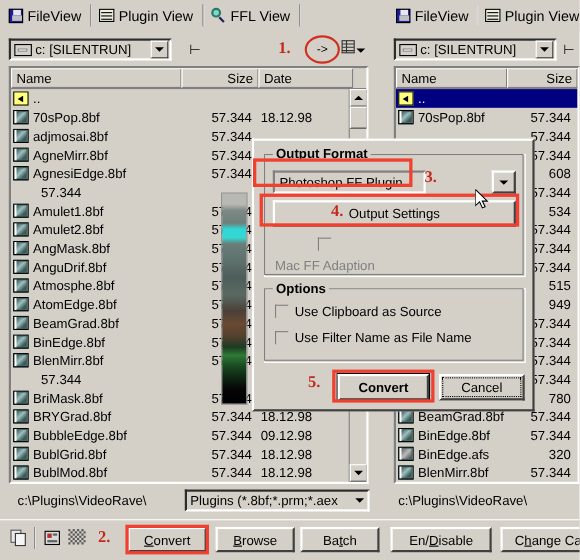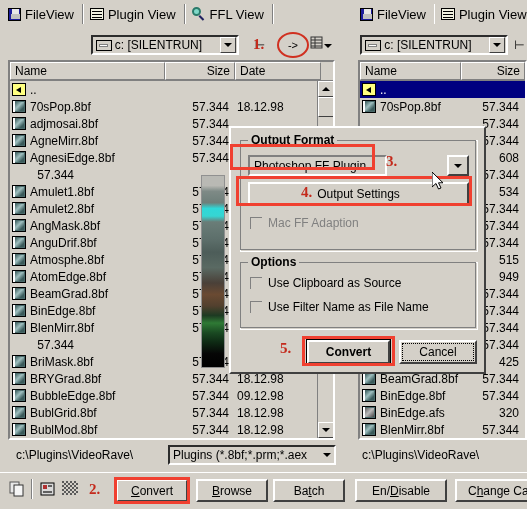--- a/index.html
+++ b/index.html
@@ -85,21 +85,20 @@
     position:absolute; left:8px; top:8px; width:6px;height:2px;background:#202060;
     transform:rotate(45deg); transform-origin: 0 0;
   }
 
   
   .driverow {
     position: absolute;
     height: 22px;
     display: flex;
     align-items: center;
-    justify-content: center;
   }
   .combo {
     height: 20px;
     background: #d4d0c8;
     border: 2px inset #d4d0c8;
     border-top-color: #808080; border-left-color: #808080;
     border-right-color: #ffffff; border-bottom-color: #ffffff;
     display: flex; align-items: center;
     padding: 0 1px 0 3px;
     box-sizing: border-box;
@@ -338,21 +337,21 @@
     font-size: 12px;
   }
   .chkbox {
     width: 12px; height: 12px;
     background: #d4d0c8;
     border-top: 1px solid #808080;
     border-left: 1px solid #808080;
     box-sizing: border-box;
     flex: 0 0 auto;
   }
-  .disabled { color: #808080; }
+  .disabled { color: #808080; flex-direction: column; }
 
   
   .redbox {
     position: absolute;
     border: 3px solid #f04030;
     box-sizing: border-box;
     pointer-events: none;
     z-index: 20;
   }
   .redcircle {
@@ -777,21 +776,21 @@
             <span style="width: 14px; height: 13px; flex: 0 0 auto;"></span>
             <span></span>
           </div>
           <div class="cell-size" style="width: 55px;">57.344</div>
         </div>
         <div class="row">
           <div class="cell-name" style="width: 110px;">
             <span style="width: 14px; height: 13px; flex: 0 0 auto;"></span>
             <span></span>
           </div>
-          <div class="cell-size" style="width: 55px;">425</div>
+          <div class="cell-size" style="width: 55px;">780</div>
         </div>
         <div class="row">
           <div class="cell-name" style="width: 110px;">
             <span class="ico-file"></span>
             <span>BeamGrad.8bf</span>
           </div>
           <div class="cell-size" style="width: 55px;">57.344</div>
         </div>
         <div class="row">
           <div class="cell-name" style="width: 110px;">

